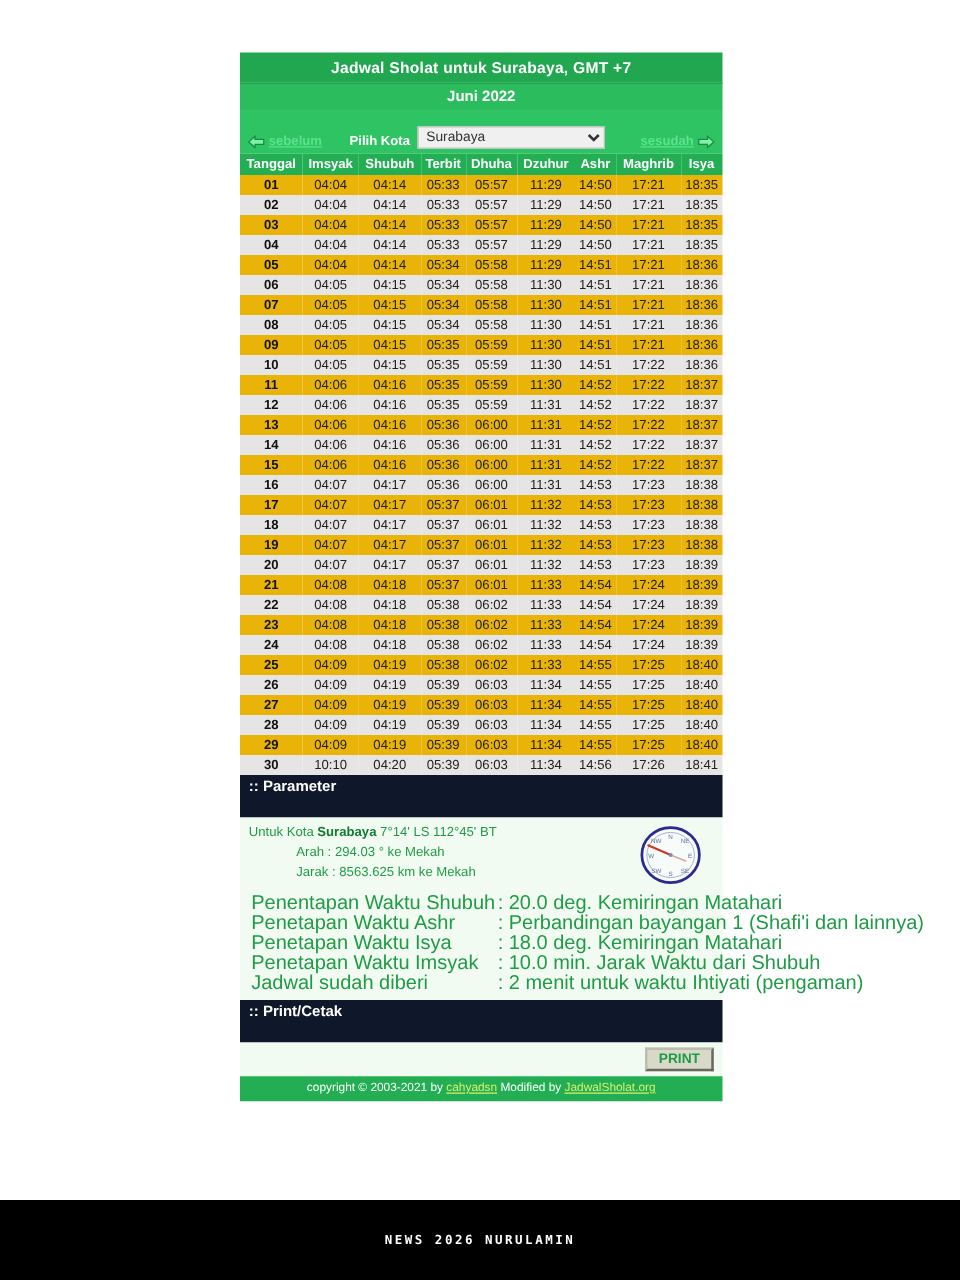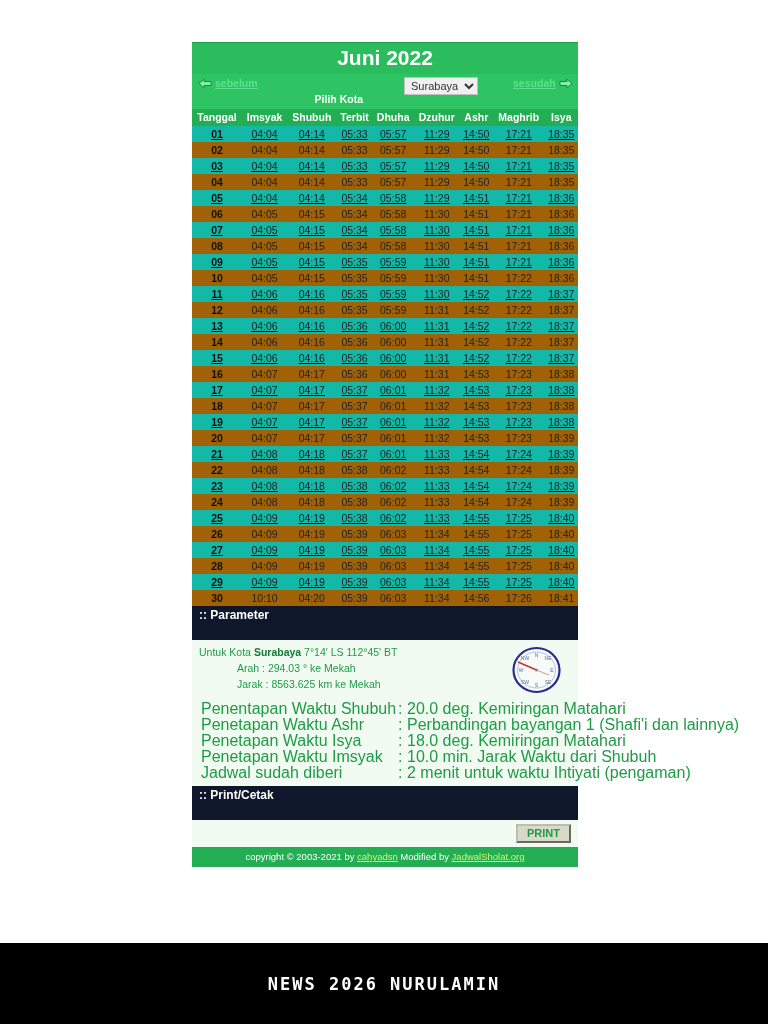--- a/index.html
+++ b/index.html
@@ -28,33 +28,32 @@
     color: #ffffff;
     font-size: 12.5px;
     font-weight: bold;
     text-align: center;
     padding: 5px 0 5px 0;
     letter-spacing: .2px;
   }
   .month-bar {
     background: #2bbd5d;
     color: #ffffff;
-    font-size: 21px;
+    font-size: 12px;
     font-weight: bold;
     text-align: center;
     padding: 3px 0 4px 0;
     border-top: 1px solid #1d9c49;
   }
   .nav-bar {
     background: #2fc463;
     display: flex;
-    align-items: flex-start;
+    align-items: flex-end;
     padding: 3px 6px 4px 6px;
     box-sizing: border-box;
-    gap: 35px;
   }
   .nav-prev, .nav-next {
     color: #5ce28c;
     font-size: 10.5px;
     font-weight: bold;
     display: flex;
     align-items: center;
     gap: 3px;
     white-space: nowrap;
   }
@@ -100,22 +99,22 @@
     text-align: center;
     padding: 1px 0 1px 0;
     color: #222222;
     font-size: 10.5px;
     line-height: 14px;
   }
   table.sched tbody td.daycol {
     font-weight: bold;
     color: #111111;
   }
-  table.sched tbody tr.odd  { background: #14b8a6; text-decoration: underline; }
-  table.sched tbody tr.even { background: #a16207; }
+  table.sched tbody tr.odd  { background: #eab308; }
+  table.sched tbody tr.even { background: #e5e5e5; }
 
   
   .sec-head {
     background: #0f172a;
     color: #ffffff;
     font-size: 12px;
     font-weight: bold;
     padding: 2px 0 18px 7px;
   }
   .panel {
@@ -178,39 +177,40 @@
     font-size: 9.5px;
     text-align: center;
     padding: 4px 0 5px 0;
   }
   .copyright .lnk { color: #d8f06a; }
 
   
   #banner {
     position: absolute;
     left: 0; bottom: 0;
-    width: 768px; height: 81px;
+    width: 768px; height: 64px;
     background: #000000;
     color: #ffffff;
     display: flex;
     align-items: center;
     justify-content: center;
     font-family: "DejaVu Sans Mono", monospace;
-    font-size: 17px;
+    font-size: 10px;
     letter-spacing: 2px;
     font-weight: bold;
   }
 </style>
 </head>
 <body>
 
 <div id="page">
 
   <div id="app">
 
+    <div class="title-bar">Jadwal Sholat untuk Surabaya, GMT +7</div>
 
     <div class="month-bar">Juni 2022</div>
 
     <div class="nav-bar">
       <a class="nav-prev" href="#">
         <span>
           <svg class="arrow-svg" width="14" height="11" viewBox="0 0 14 11">
             <path d="M6 1 L1 5.5 L6 10 L6 7.5 L13 7.5 L13 3.5 L6 3.5 Z" fill="#7ef0a8" stroke="#1a8a3e" stroke-width="1"></path>
           </svg>
         </span>

